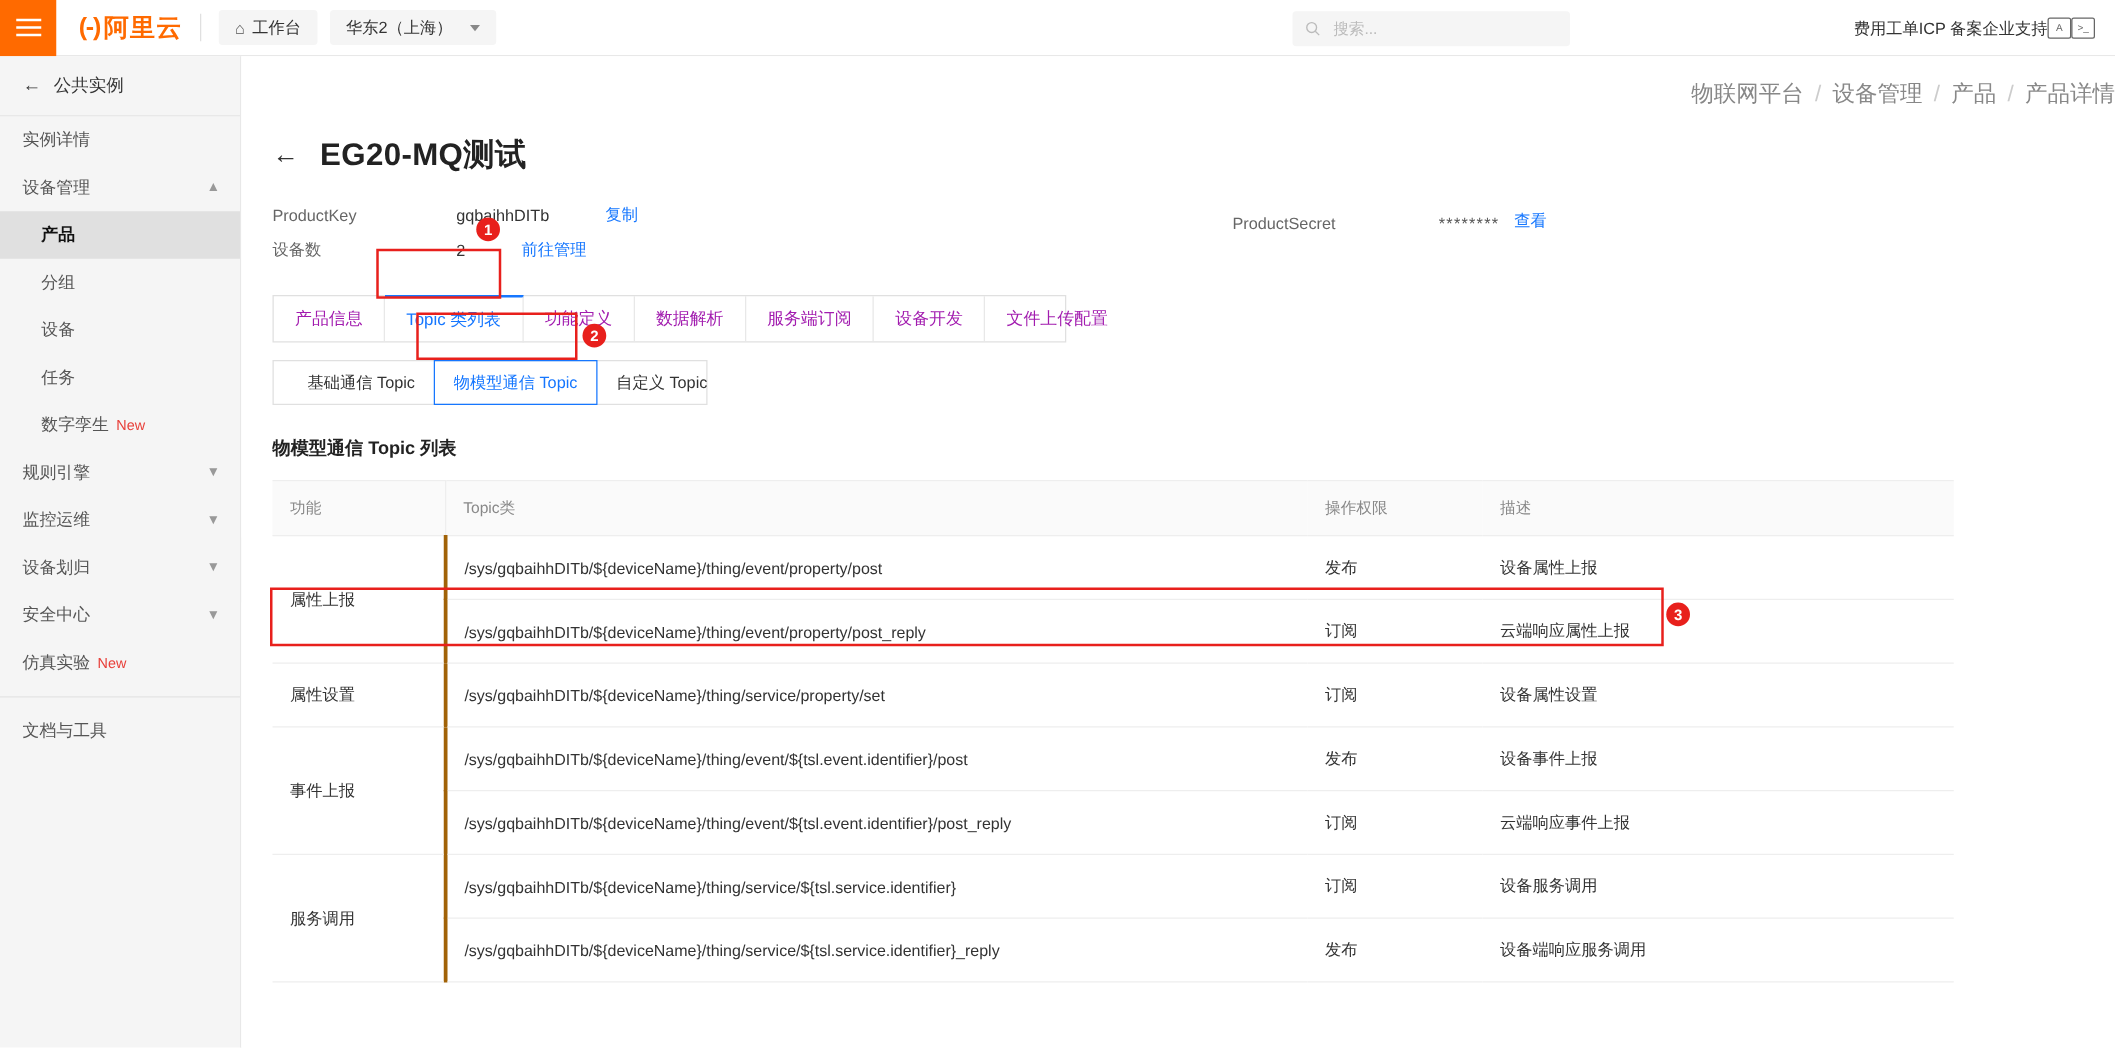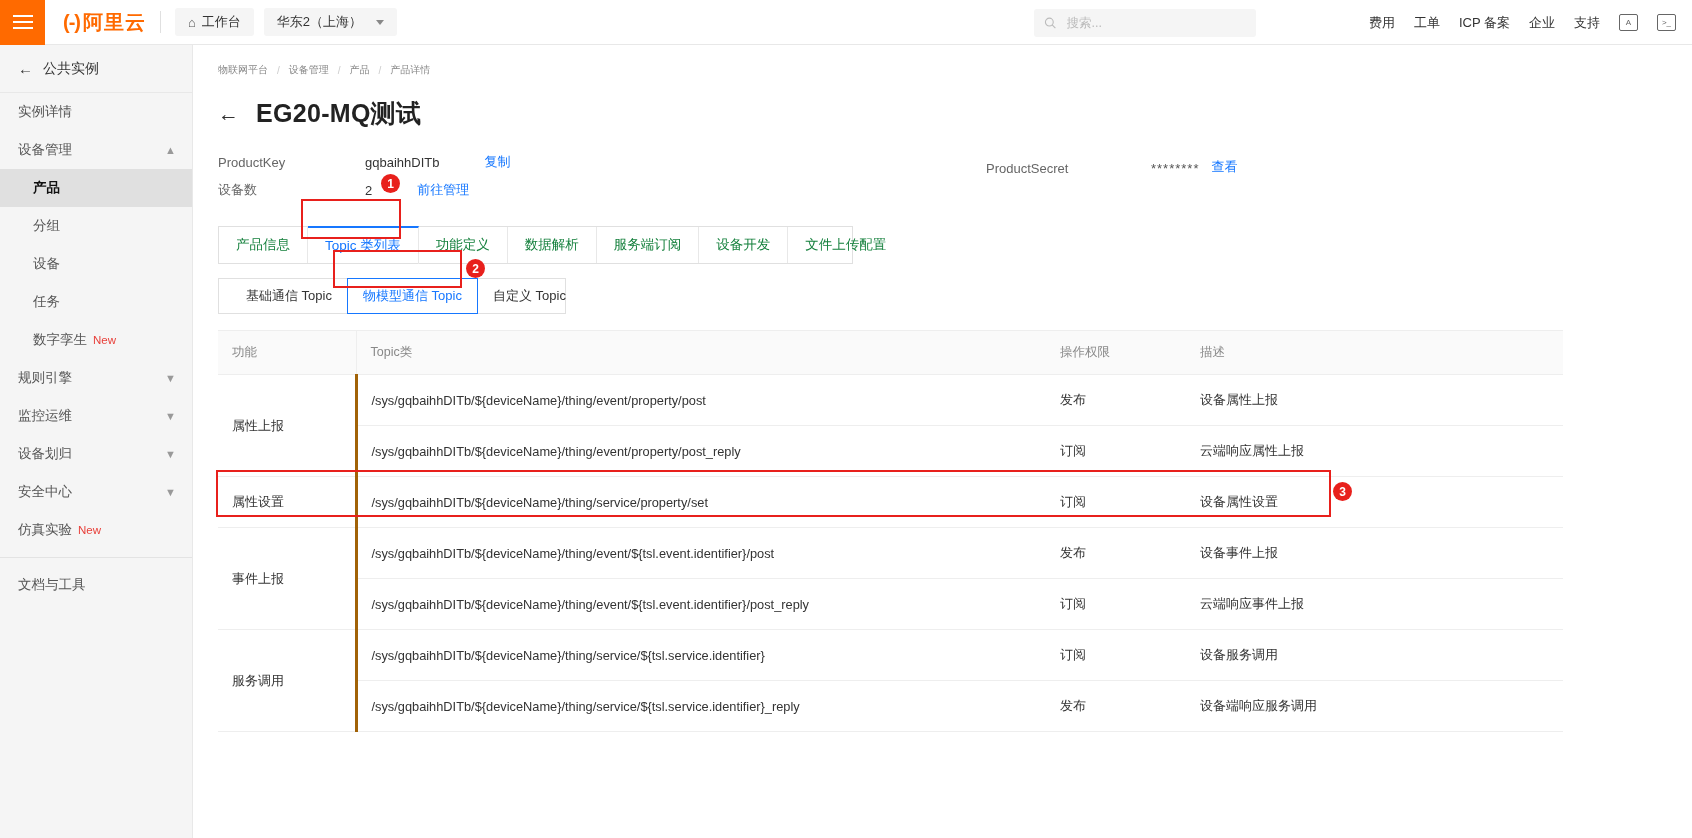--- a/index.html
+++ b/index.html
@@ -68,21 +68,21 @@
     gap: 8px;
   }
   .search-box input {
     border: 0; outline: 0; background: transparent;
     font-size: 12.5px; color: #666; width: 100%;
     font-family: "Liberation Sans", sans-serif;
   }
   .search-box input::placeholder { color: #bbb; }
   .hdr-links {
     position: absolute; right: 16px; top: 0; height: 45px;
-    display: flex; align-items: center; gap: 19px;
+    display: flex; align-items: center; 
     font-size: 13px; color: #333;
   }
   .hdr-links span { cursor: pointer; white-space: nowrap; }
   .ico-box {
     width: 19px; height: 17px;
     border: 1.4px solid #666; border-radius: 2px;
     display: flex; align-items: center; justify-content: center;
     font-size: 8px; color: #666; cursor: pointer;
   }
 
@@ -131,22 +131,22 @@
 
   
   .main {
     position: absolute; top: 45px; left: 193px;
     width: 1499px; height: 793px;
     background: #fff;
     overflow: hidden;
   }
   .breadcrumb {
     margin: 18px 0 0 25px;
-    font-size: 10px; color: #888;
-    display: flex; align-items: center; gap: 9px;
+    font-size: 18px; color: #888;
+    display: flex; align-items: center; gap: 9px; justify-content: flex-end;
   }
   .breadcrumb .crumb { cursor: pointer; }
   .breadcrumb .sep { color: #ccc; }
 
   .page-title-row {
     margin: 20px 0 0 25px;
     display: flex; align-items: center; gap: 17px;
   }
   .back-arrow { font-size: 21px; color: #333; cursor: pointer; line-height: 1;}
   .page-title {
@@ -173,21 +173,21 @@
   .tabbar {
     margin: 22px 0 0 25px;
     display: flex;
     border: 1px solid #e0e0e0;
     width: 635px; height: 38px;
     background: #fff;
   }
   .tab {
     padding: 0 17px; height: 36px;
     display: flex; align-items: center; justify-content: center;
-    font-size: 13.5px; color: #15803d; cursor: pointer;
+    font-size: 13.5px; color: #a21caf; cursor: pointer;
     border-right: 1px solid #e8e8e8; white-space: nowrap;
   }
   .tab:last-child { border-right: 0; }
   .tab.active {
     color: #1677ff; border-top: 2px solid #1677ff;
     height: 38px; margin-top: -1px;
   }
 
   
   .subtabbar {
@@ -402,20 +402,21 @@
     <div class="tab">设备开发</div>
     <div class="tab">文件上传配置</div>
   </div>
 
   <div class="subtabbar">
     <div class="subtab">基础通信 Topic</div>
     <div class="subtab active">物模型通信 Topic</div>
     <div class="subtab">自定义 Topic</div>
   </div>
 
+  <div class="section-title">物模型通信 Topic 列表</div>
 
   <table class="tbl">
     <colgroup>
       <col class="col-fn">
         <col class="col-topic">
         <col class="col-perm">
         <col class="col-desc">
     </colgroup>
     <thead>
       <tr>

